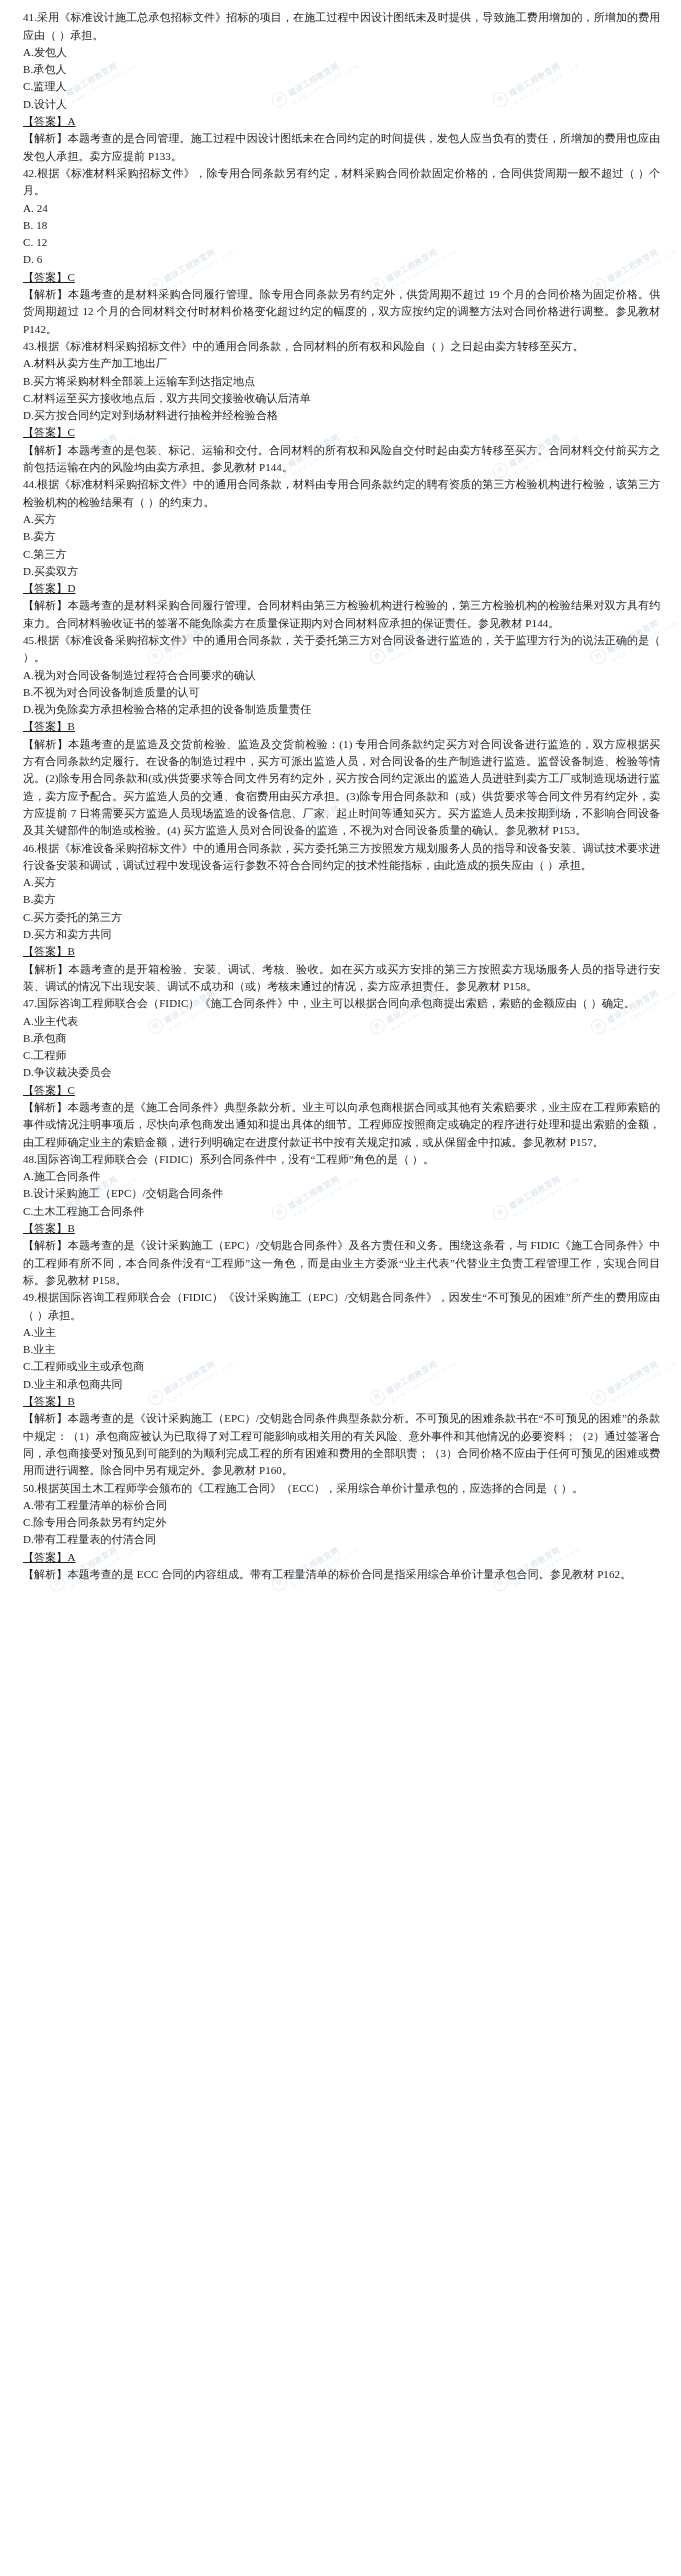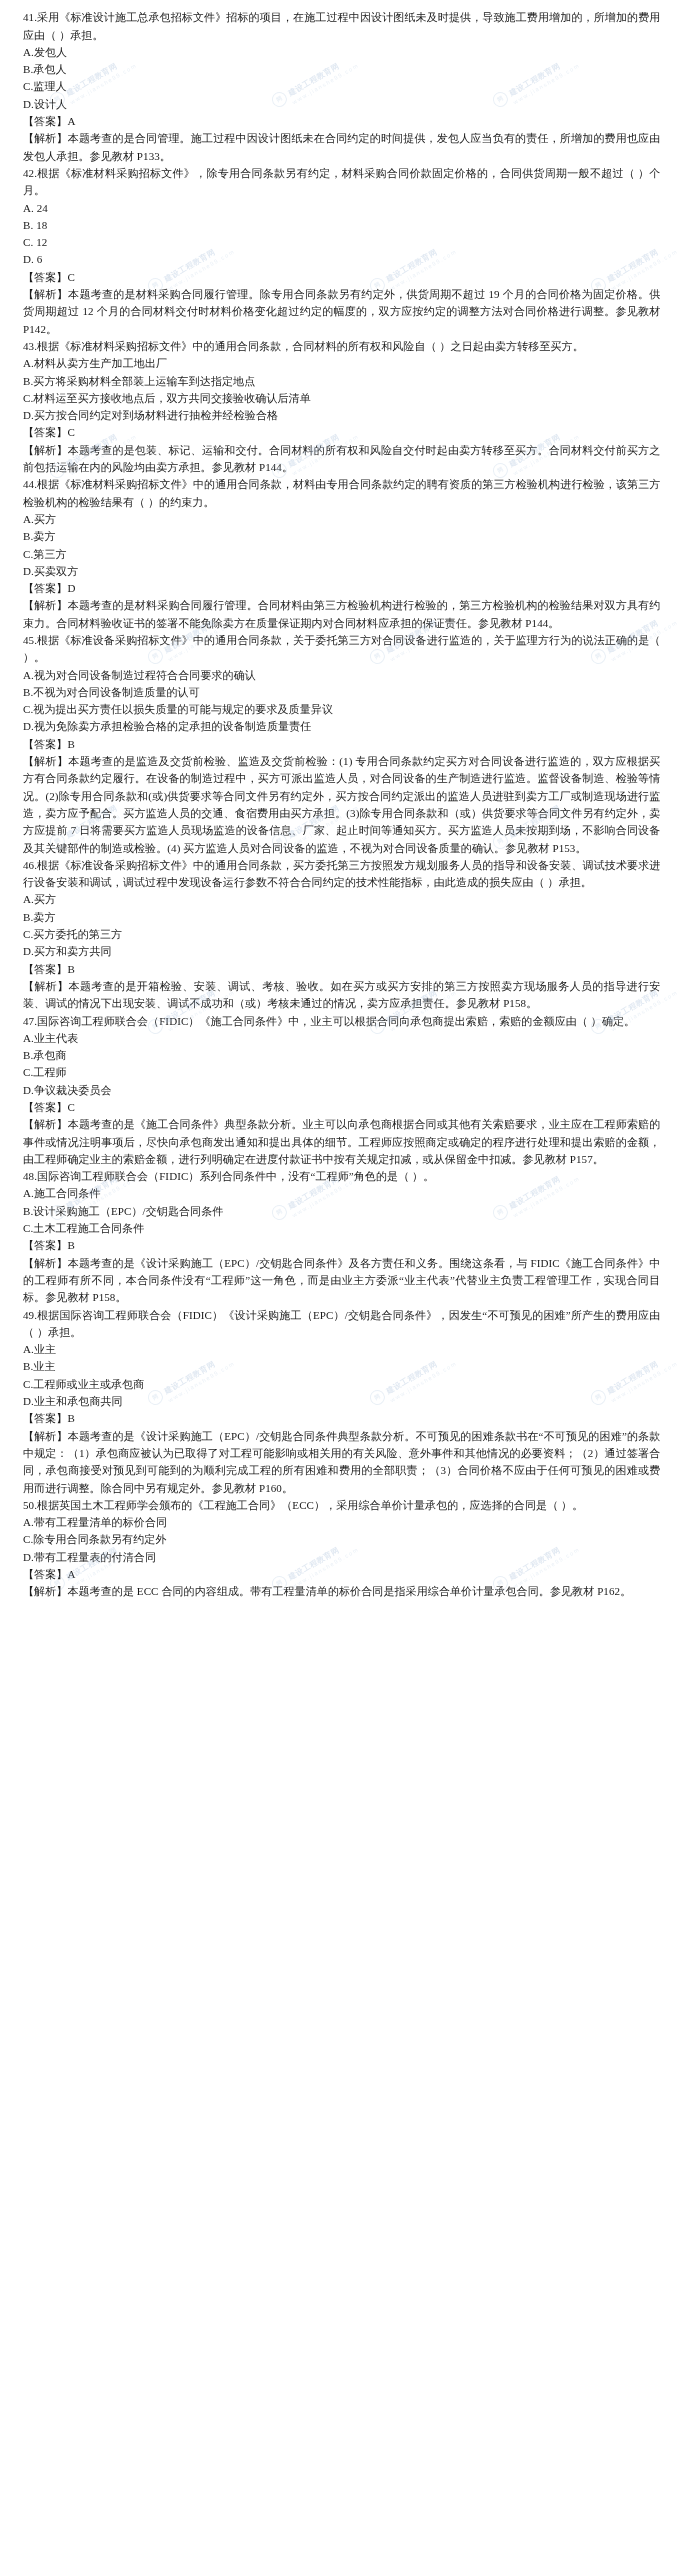--- a/index.html
+++ b/index.html
@@ -22,21 +22,21 @@
   p{
     margin:0;
     padding:0;
     font-size:11px;
     line-height:17.3px;
     letter-spacing:0.1px;
     text-align:justify;
   }
   .stem{ text-indent:0; }
   .opt{ text-indent:0; }
-  .ans{ text-indent:0; }
+  .ans{ text-indent:0;text-decoration:underline; }
   .exp{ text-indent:0; }
   .blk{ margin-bottom:0px; }
 
   
   .wm{
     position:absolute;
     pointer-events:none;
     user-select:none;
     opacity:.30;
     transform:rotate(-30deg);
@@ -108,21 +108,21 @@
     </div>
 
   <div id="content">
       <div class="q blk">
         <p class="stem">41.采用《标准设计施工总承包招标文件》招标的项目，在施工过程中因设计图纸未及时提供，导致施工费用增加的，所增加的费用应由（   ）承担。</p>
         <p class="opt">A.发包人</p>
         <p class="opt">B.承包人</p>
         <p class="opt">C.监理人</p>
         <p class="opt">D.设计人</p>
         <p class="ans">【答案】A</p>
-        <p class="exp">【解析】本题考查的是合同管理。施工过程中因设计图纸未在合同约定的时间提供，发包人应当负有的责任，所增加的费用也应由发包人承担。参见教材 P133。</p>
+        <p class="exp">【解析】本题考查的是合同管理。施工过程中因设计图纸未在合同约定的时间提供，发包人应当负有的责任，所增加的费用也应由发包人承担。卖方应提前 P133。</p>
       </div>
       <div class="q blk">
         <p class="stem">42.根据《标准材料采购招标文件》，除专用合同条款另有约定，材料采购合同价款固定价格的，合同供货周期一般不超过（   ）个月。</p>
         <p class="opt">A. 24</p>
         <p class="opt">B. 18</p>
         <p class="opt">C. 12</p>
         <p class="opt">D. 6</p>
         <p class="ans">【答案】C</p>
         <p class="exp">【解析】本题考查的是材料采购合同履行管理。除专用合同条款另有约定外，供货周期不超过 19 个月的合同价格为固定价格。供货周期超过 12 个月的合同材料交付时材料价格变化超过约定的幅度的，双方应按约定的调整方法对合同价格进行调整。参见教材 P142。</p>
       </div>
@@ -141,21 +141,20 @@
         <p class="opt">B.卖方</p>
         <p class="opt">C.第三方</p>
         <p class="opt">D.买卖双方</p>
         <p class="ans">【答案】D</p>
         <p class="exp">【解析】本题考查的是材料采购合同履行管理。合同材料由第三方检验机构进行检验的，第三方检验机构的检验结果对双方具有约束力。合同材料验收证书的签署不能免除卖方在质量保证期内对合同材料应承担的保证责任。参见教材 P144。</p>
       </div>
       <div class="q blk">
         <p class="stem">45.根据《标准设备采购招标文件》中的通用合同条款，关于委托第三方对合同设备进行监造的，关于监理方行为的说法正确的是（   ）。</p>
         <p class="opt">A.视为对合同设备制造过程符合合同要求的确认</p>
         <p class="opt">B.不视为对合同设备制造质量的认可</p>
-        <p class="opt">C.视为提出买方责任以损失质量的可能与规定的要求及质量异议</p>
         <p class="opt">D.视为免除卖方承担检验合格的定承担的设备制造质量责任</p>
         <p class="ans">【答案】B</p>
         <p class="exp">【解析】本题考查的是监造及交货前检验、监造及交货前检验：(1) 专用合同条款约定买方对合同设备进行监造的，双方应根据买方有合同条款约定履行。在设备的制造过程中，买方可派出监造人员，对合同设备的生产制造进行监造。监督设备制造、检验等情况。(2)除专用合同条款和(或)供货要求等合同文件另有约定外，买方按合同约定派出的监造人员进驻到卖方工厂或制造现场进行监造，卖方应予配合。买方监造人员的交通、食宿费用由买方承担。(3)除专用合同条款和（或）供货要求等合同文件另有约定外，卖方应提前 7 日将需要买方监造人员现场监造的设备信息、厂家、起止时间等通知买方。买方监造人员未按期到场，不影响合同设备及其关键部件的制造或检验。(4) 买方监造人员对合同设备的监造，不视为对合同设备质量的确认。参见教材 P153。</p>
       </div>
       <div class="q blk">
         <p class="stem">46.根据《标准设备采购招标文件》中的通用合同条款，买方委托第三方按照发方规划服务人员的指导和设备安装、调试技术要求进行设备安装和调试，调试过程中发现设备运行参数不符合合同约定的技术性能指标，由此造成的损失应由（   ）承担。</p>
         <p class="opt">A.买方</p>
         <p class="opt">B.卖方</p>
         <p class="opt">C.买方委托的第三方</p>
         <p class="opt">D.买方和卖方共同</p>

